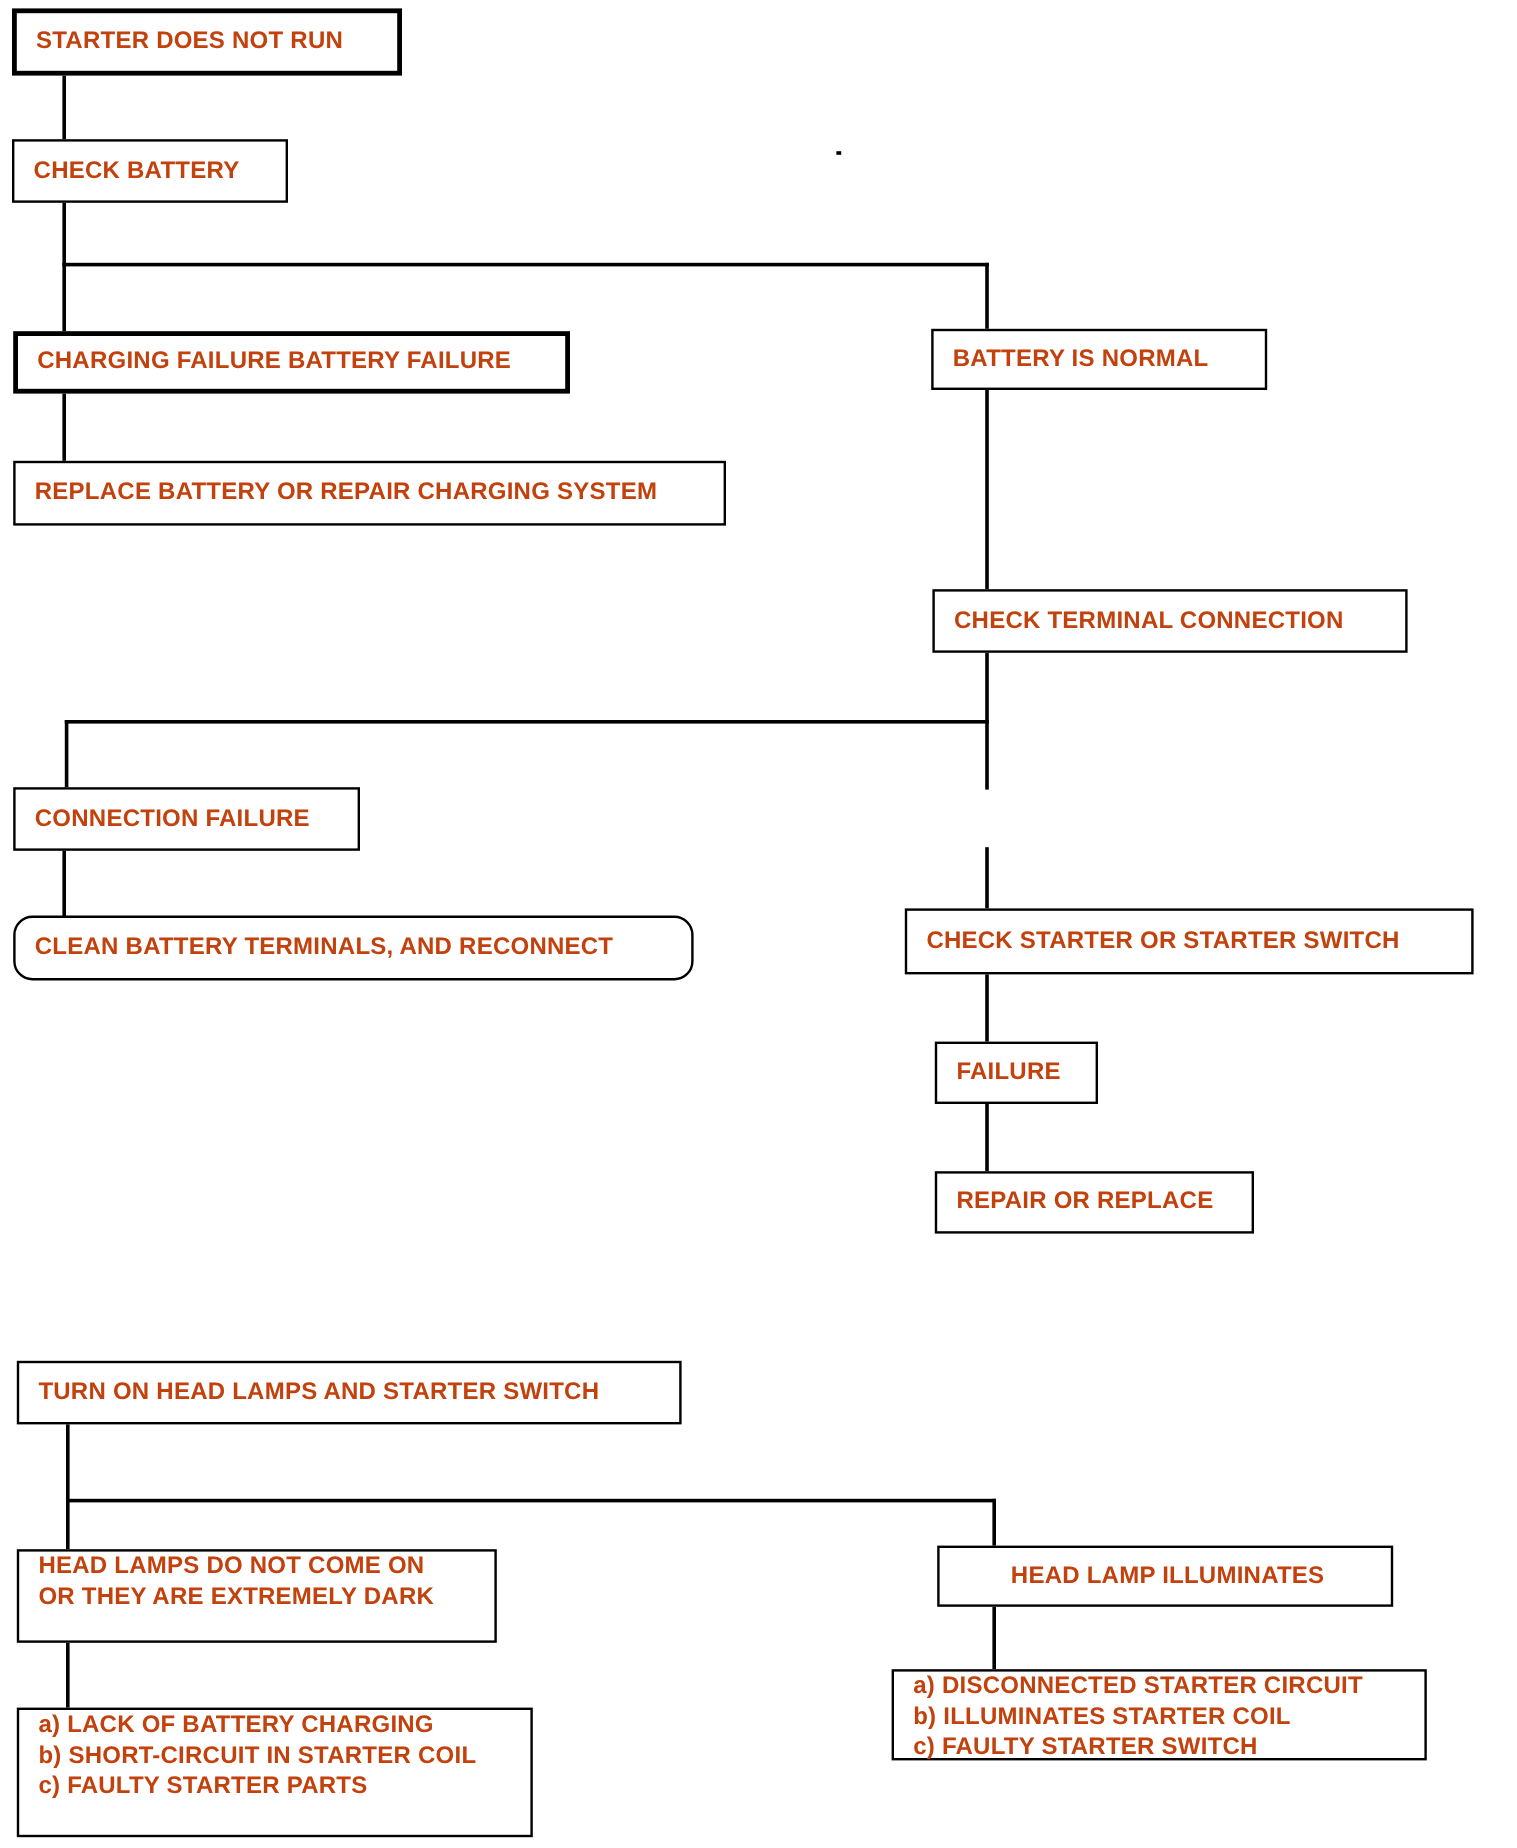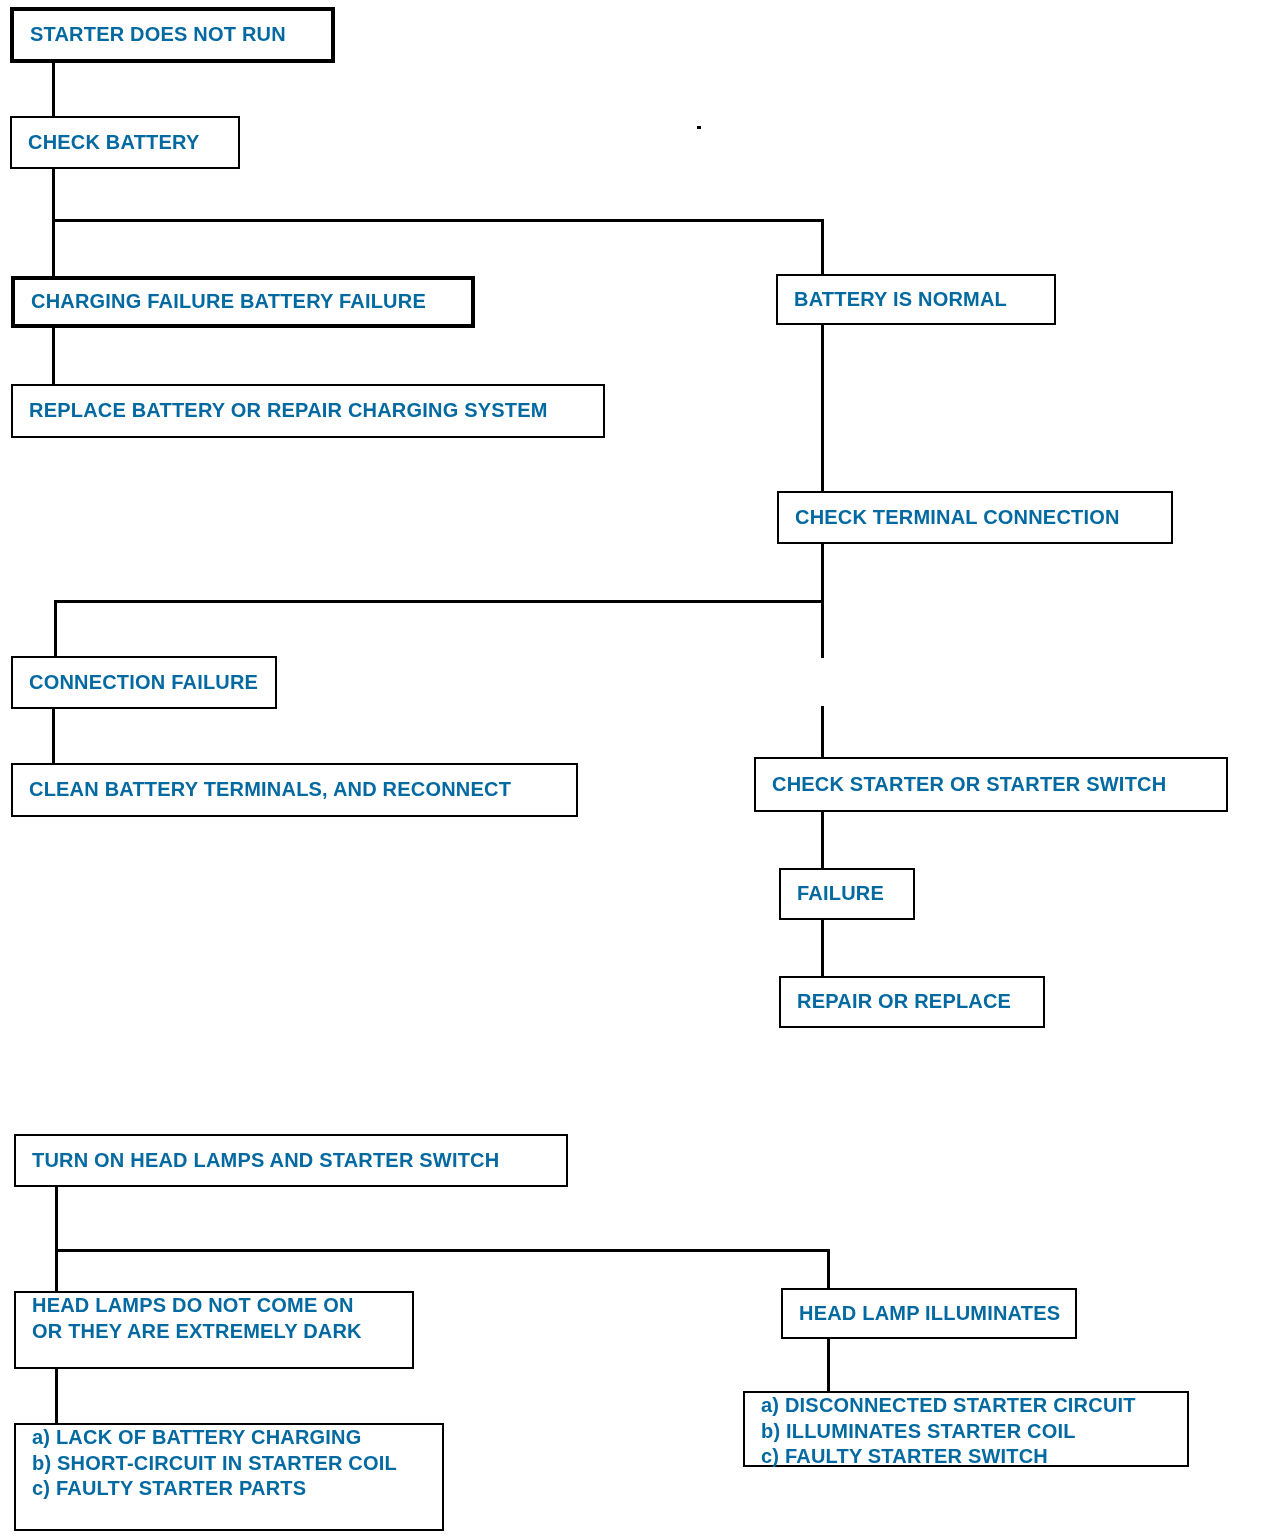--- a/index.html
+++ b/index.html
@@ -13,21 +13,21 @@
     height: 1540px;
     background: #ffffff;
     font-family: "Liberation Sans", sans-serif;
     overflow: hidden;
   }
   .node {
     position: absolute;
     box-sizing: border-box;
     border: 2px solid #000000;
     background: #ffffff;
-    color: #0369a1;
+    color: #c2410c;
     font-weight: bold;
     font-size: 20px;
     letter-spacing: 0.2px;
     display: flex;
     align-items: center;
     z-index: 2;
     white-space: pre;
   }
   .node.thick { border-width: 4px; }
   .node .txt {
@@ -87,27 +87,27 @@
   <div class="edge v" style="left:821px; top:324px; height:168px;"></div>
 
   <div class="node" style="left:777px; top:491px; width:396px; height:53px;">
     <span class="txt">CHECK TERMINAL CONNECTION</span>
   </div>
 
   <div class="edge v" style="left:821px; top:543px; height:115px;"></div>
   <div class="edge h" style="left:54px; top:600px; width:770px;"></div>
   <div class="edge v" style="left:54px; top:600px; height:58px;"></div>
 
-  <div class="node" style="left:11px; top:656px; width:266px; height:53px;">
+  <div class="node" style="left:11px; top:656px; width:289px; height:53px;">
     <span class="txt">CONNECTION FAILURE</span>
   </div>
 
   <div class="edge v" style="left:52px; top:708px; height:56px;"></div>
 
-  <div class="node" style="left:11px; top:763px; width:567px; height:54px;">
+  <div class="node" style="left:11px; top:763px; width:567px; height:54px;border-radius:16px;">
     <span class="txt">CLEAN BATTERY TERMINALS, AND RECONNECT</span>
   </div>
 
 
   <div class="edge v" style="left:821px; top:706px; height:52px;"></div>
 
   <div class="node" style="left:754px; top:757px; width:474px; height:55px;">
     <span class="txt">CHECK STARTER OR STARTER SWITCH</span>
   </div>
 
@@ -134,21 +134,21 @@
   <div class="node multiline" style="left:14px; top:1291px; width:400px; height:78px;">
     <span class="txt"><span>HEAD LAMPS DO NOT COME ON</span><br><span>OR THEY ARE EXTREMELY DARK</span></span>
   </div>
 
   <div class="edge v" style="left:55px; top:1368px; height:56px;"></div>
 
   <div class="node multiline" style="left:14px; top:1423px; width:430px; height:108px;">
     <span class="txt"><span>a) LACK OF BATTERY CHARGING</span><br><span>b) SHORT-CIRCUIT IN STARTER COIL</span><br><span>c) FAULTY STARTER PARTS</span></span>
   </div>
 
-  <div class="node" style="left:781px; top:1288px; width:296px; height:51px;">
+  <div class="node" style="left:781px; top:1288px; width:380px; height:51px;justify-content:center;">
     <span class="txt">HEAD LAMP ILLUMINATES</span>
   </div>
 
   <div class="edge v" style="left:827px; top:1338px; height:54px;"></div>
 
   <div class="node multiline" style="left:743px; top:1391px; width:446px; height:76px;">
     <span class="txt"><span>a) DISCONNECTED STARTER CIRCUIT</span><br><span>b) ILLUMINATES STARTER COIL</span><br><span>c) FAULTY STARTER SWITCH</span></span>
   </div>
 
   <div class="speck" style="left:697px; top:126px;"></div>

